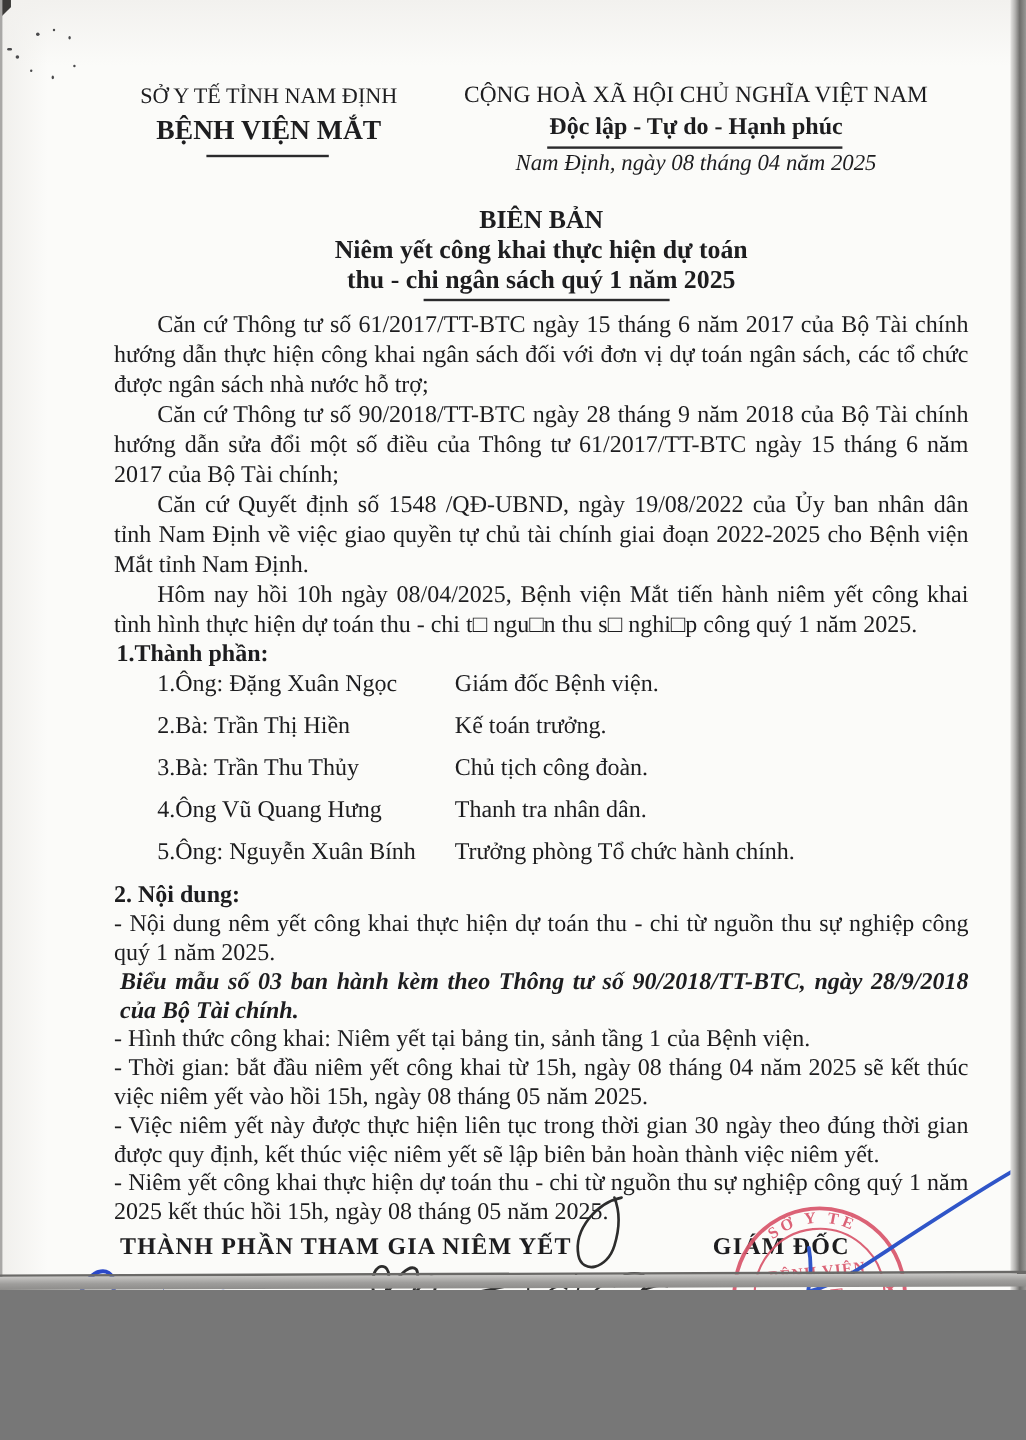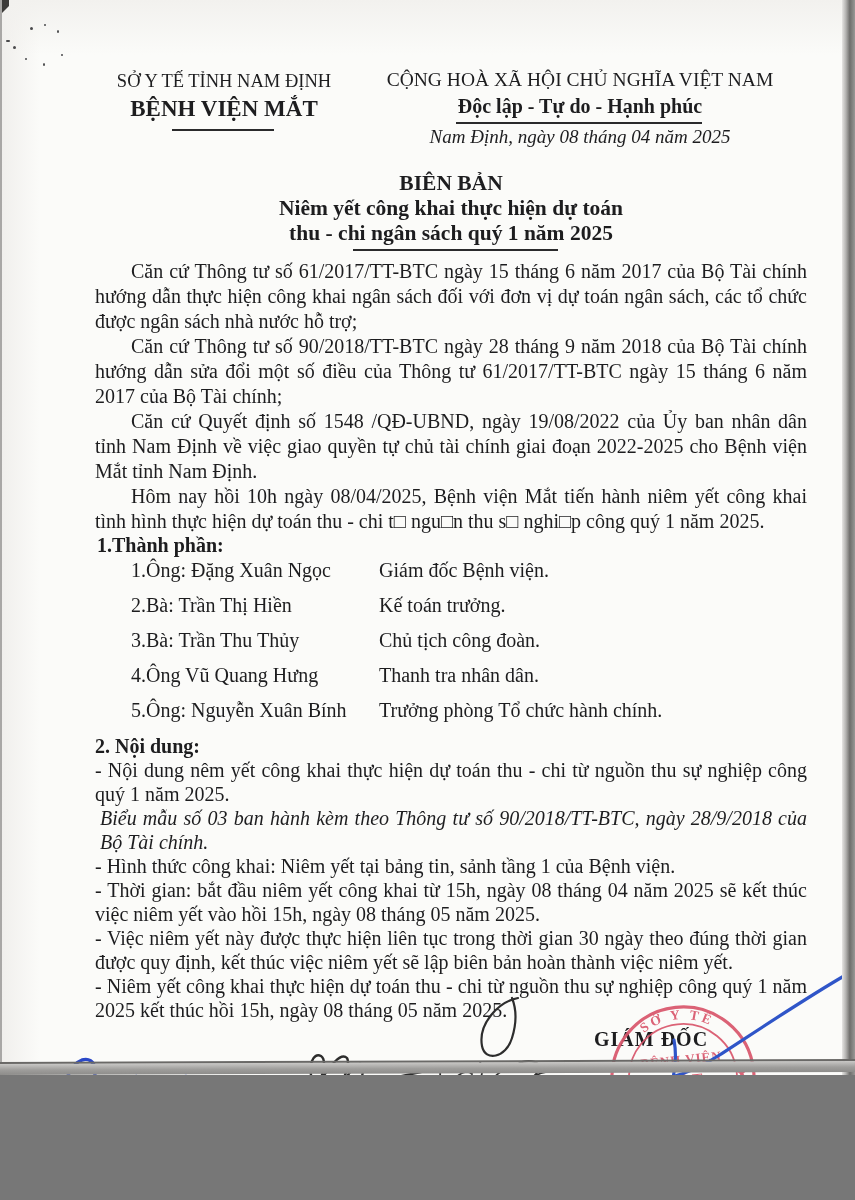--- a/index.html
+++ b/index.html
@@ -26,21 +26,21 @@
   .title-block{left:95px;top:171px;width:712px;text-align:center;font-weight:bold;font-size:21.5px;line-height:25px;}
   .title-rule{left:353px;top:249px;width:205px;height:2px;background:#2a2a2c;}
   .intro{left:95px;top:259px;width:712px;font-size:20px;line-height:25px;text-align:justify;}
   .intro p{margin:0;text-indent:36px;}
   .s1-head{left:97px;top:534px;font-size:20px;font-weight:bold;}
   .members{left:100px;top:559px;width:700px;font-size:20px;margin-left:31px;}
   .member-row{display:grid;grid-template-columns:248px 1fr;height:35px;align-items:start;}
   .s2{left:95px;top:734px;width:712px;font-size:20px;line-height:24px;text-align:justify;}
   .s2 .h{font-weight:bold;text-align:left;}
   .s2 div{margin:0;}
-  .s2 .it{font-style:italic;padding-left:5px;}
+  .s2 .it{font-style:italic;padding-left:5px;font-weight:bold;}
   .pt-title{left:100px;top:1028px;font-size:20px;font-weight:bold;letter-spacing:1px;}
   .dir-title{left:594px;top:1028px;font-size:20px;font-weight:bold;letter-spacing:1px;}
   .dir-name{left:588px;top:1091px;font-size:21px;font-weight:bold;z-index:6;}
   .pt-name{left:43px;top:1144px;font-size:21.5px;font-weight:bold;color:#1e34bb;z-index:6;}
   svg{display:block;}
   .sig{position:absolute;}
   .stamp-wrap{left:608px;top:1003px;transform:rotate(-6deg);opacity:.92;z-index:3;}
   .stamp-txt{font-family:"Liberation Serif","DejaVu Serif",serif;font-weight:bold;}
   .edge-right{right:0;top:0;width:13px;height:1200px;
     background:linear-gradient(to right,#e6e5e3 0%,#b3b2b0 30%,#6f6e6c 60%,#999896 100%);z-index:9;}
@@ -110,20 +110,21 @@
   <div class="abs s2">
     <div class="h">2. Nội dung:</div>
     <div>- Nội dung nêm yết công khai thực hiện dự toán thu - chi từ nguồn thu sự nghiệp công quý 1 năm 2025.</div>
     <div class="it">Biểu mẫu số 03 ban hành kèm theo Thông tư số 90/2018/TT-BTC, ngày 28/9/2018 của Bộ Tài chính.</div>
     <div>- Hình thức công khai: Niêm yết tại bảng tin, sảnh tầng 1 của Bệnh viện.</div>
     <div>- Thời gian: bắt đầu niêm yết công khai từ 15h, ngày 08 tháng  04 năm 2025 sẽ kết thúc việc niêm yết vào  hồi  15h, ngày 08 tháng 05  năm 2025.</div>
     <div>- Việc niêm yết này được thực hiện liên tục trong thời gian 30 ngày theo đúng thời gian được quy định, kết thúc việc niêm yết sẽ lập biên bản hoàn thành việc niêm yết.</div>
     <div>- Niêm yết công khai thực hiện dự toán thu - chi từ nguồn thu sự nghiệp công quý 1 năm 2025 kết thúc hồi 15h, ngày 08 tháng 05 năm 2025.</div>
   </div>
 
+  <div class="abs pt-title">THÀNH PHẦN THAM GIA NIÊM YẾT</div>
   <div class="abs dir-title">GIÁM ĐỐC</div>
   <div class="abs dir-name">Đặng Xuân Ngọc</div>
   <div class="abs pt-name">Nguyễn Xuân Bính</div>
 
   <div class="abs stamp-wrap">
     <svg width="150" height="150" viewBox="0 0 150 150">
       <defs>
         <path id="arcTop" d="M 13,78 A 62,62 0 0 1 137,78"></path>
         <path id="arcBot" d="M 20,70 A 58,58 0 0 0 130,70"></path>
       </defs>

